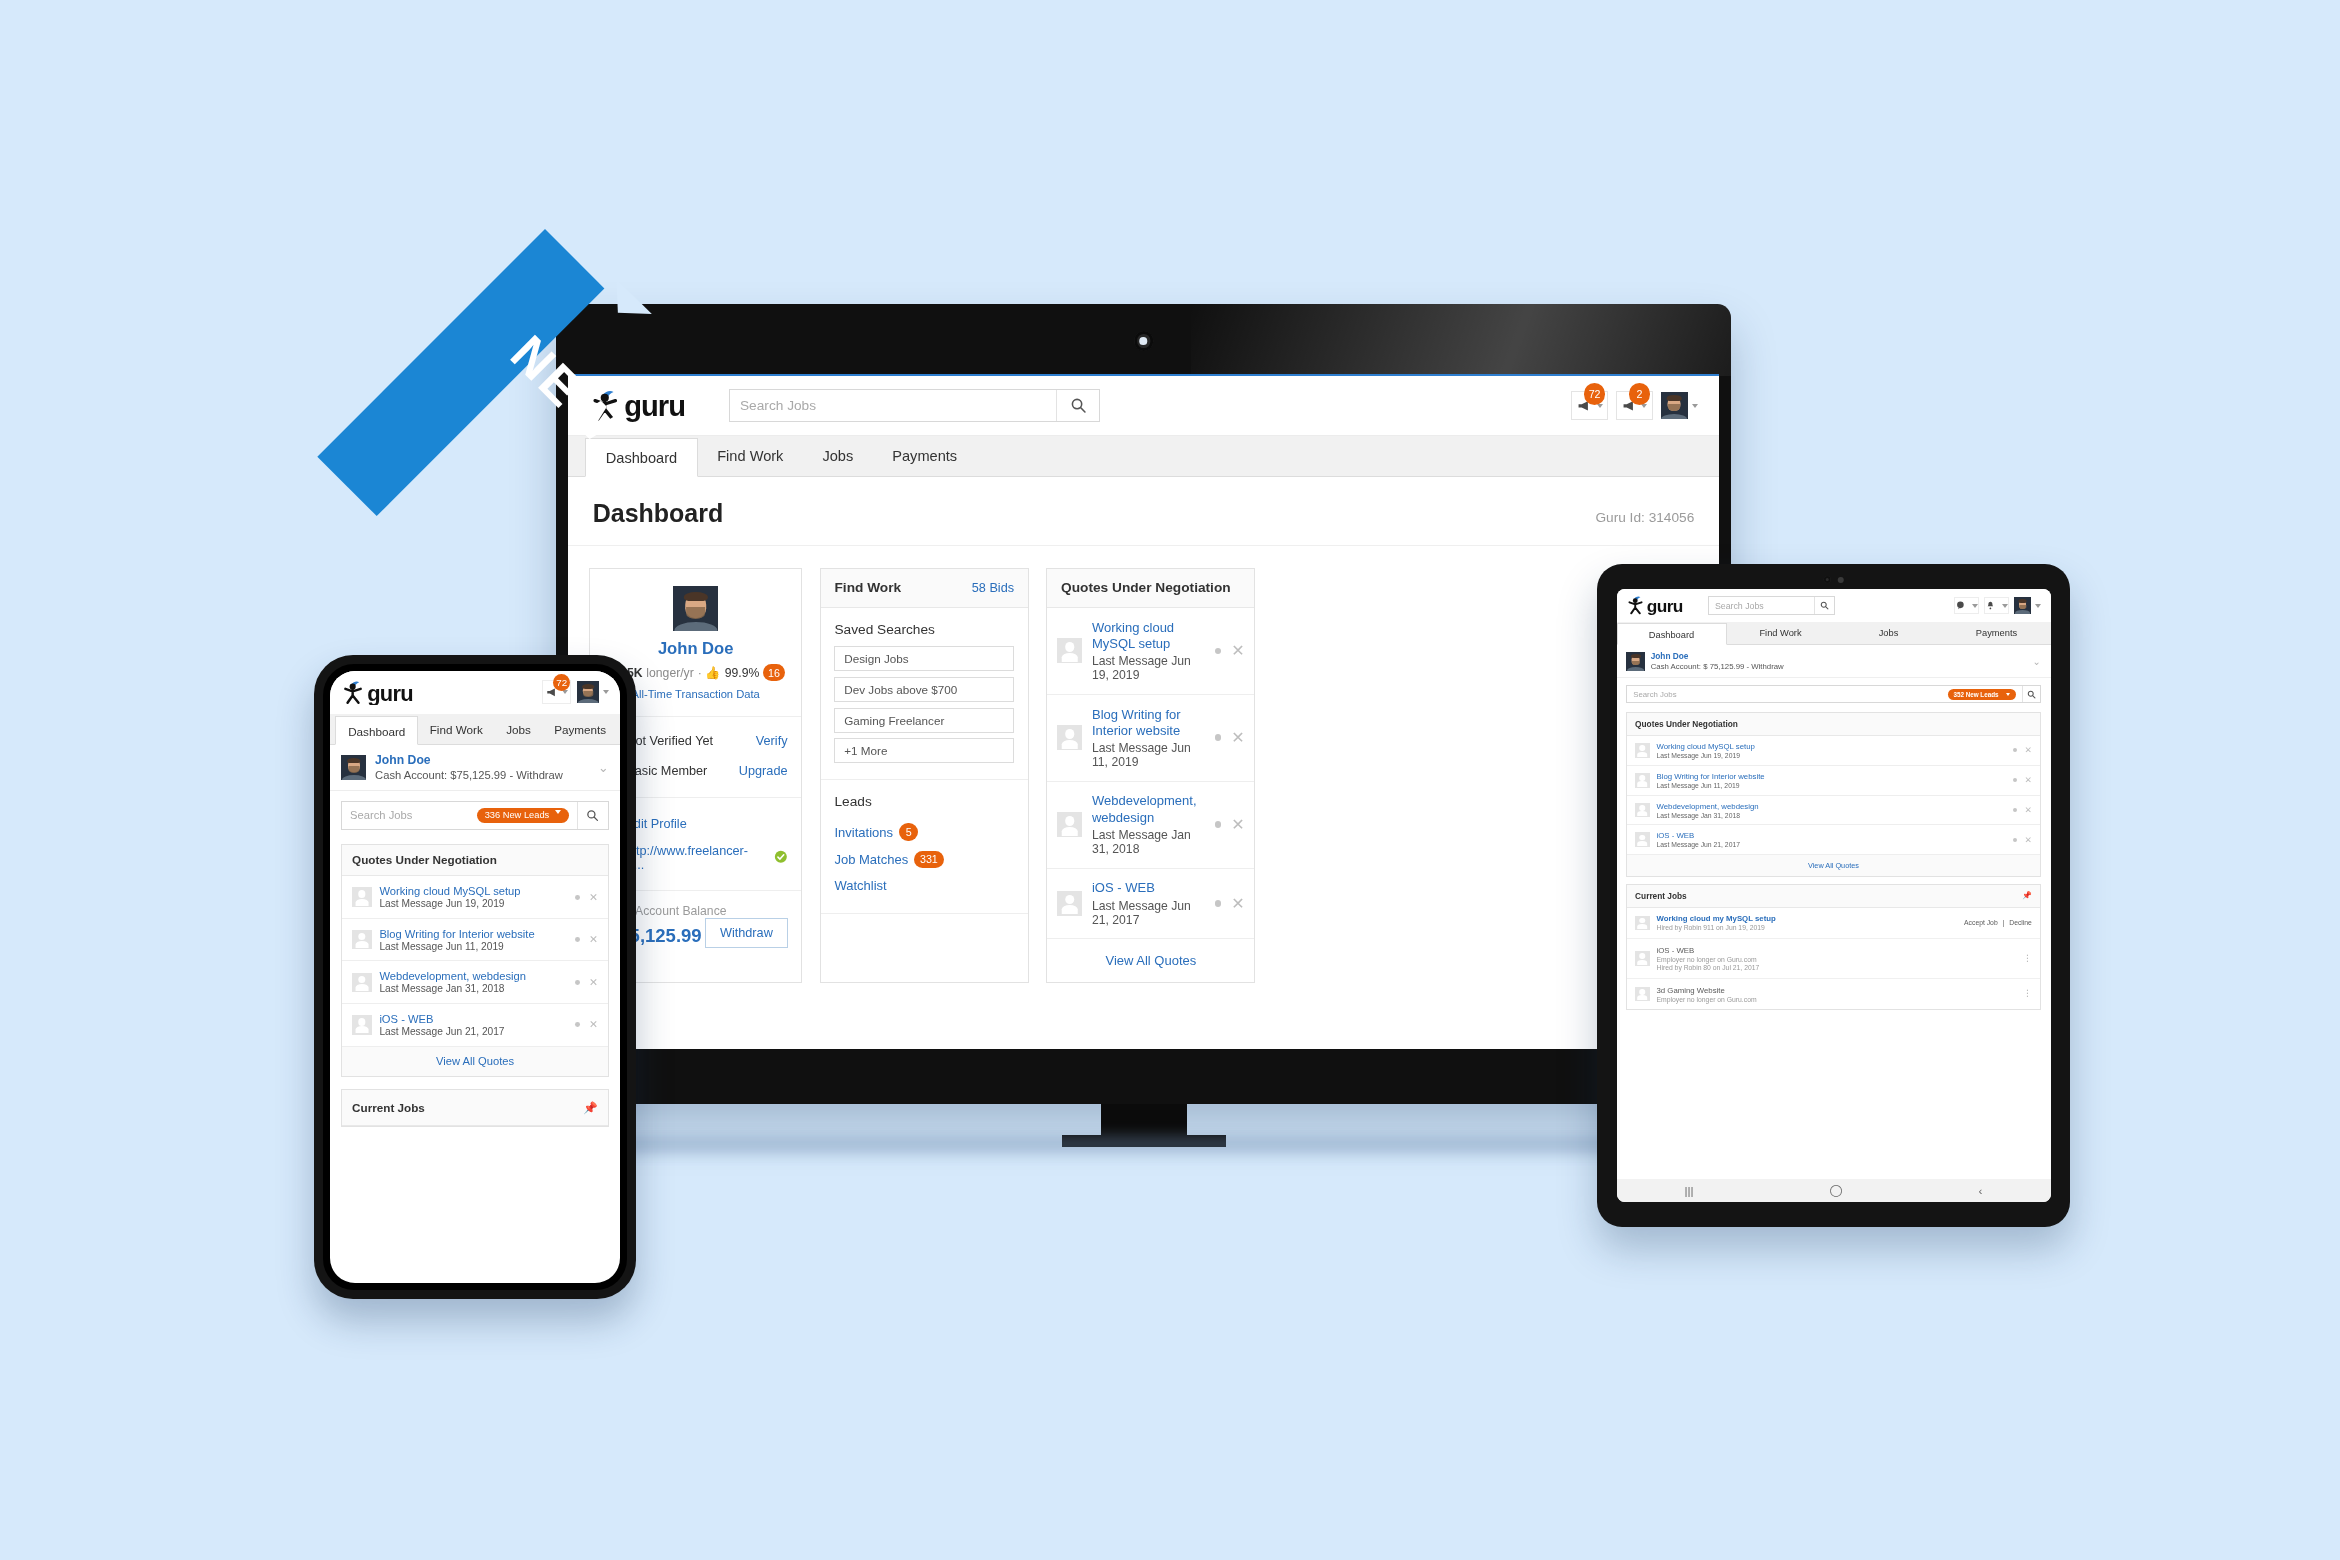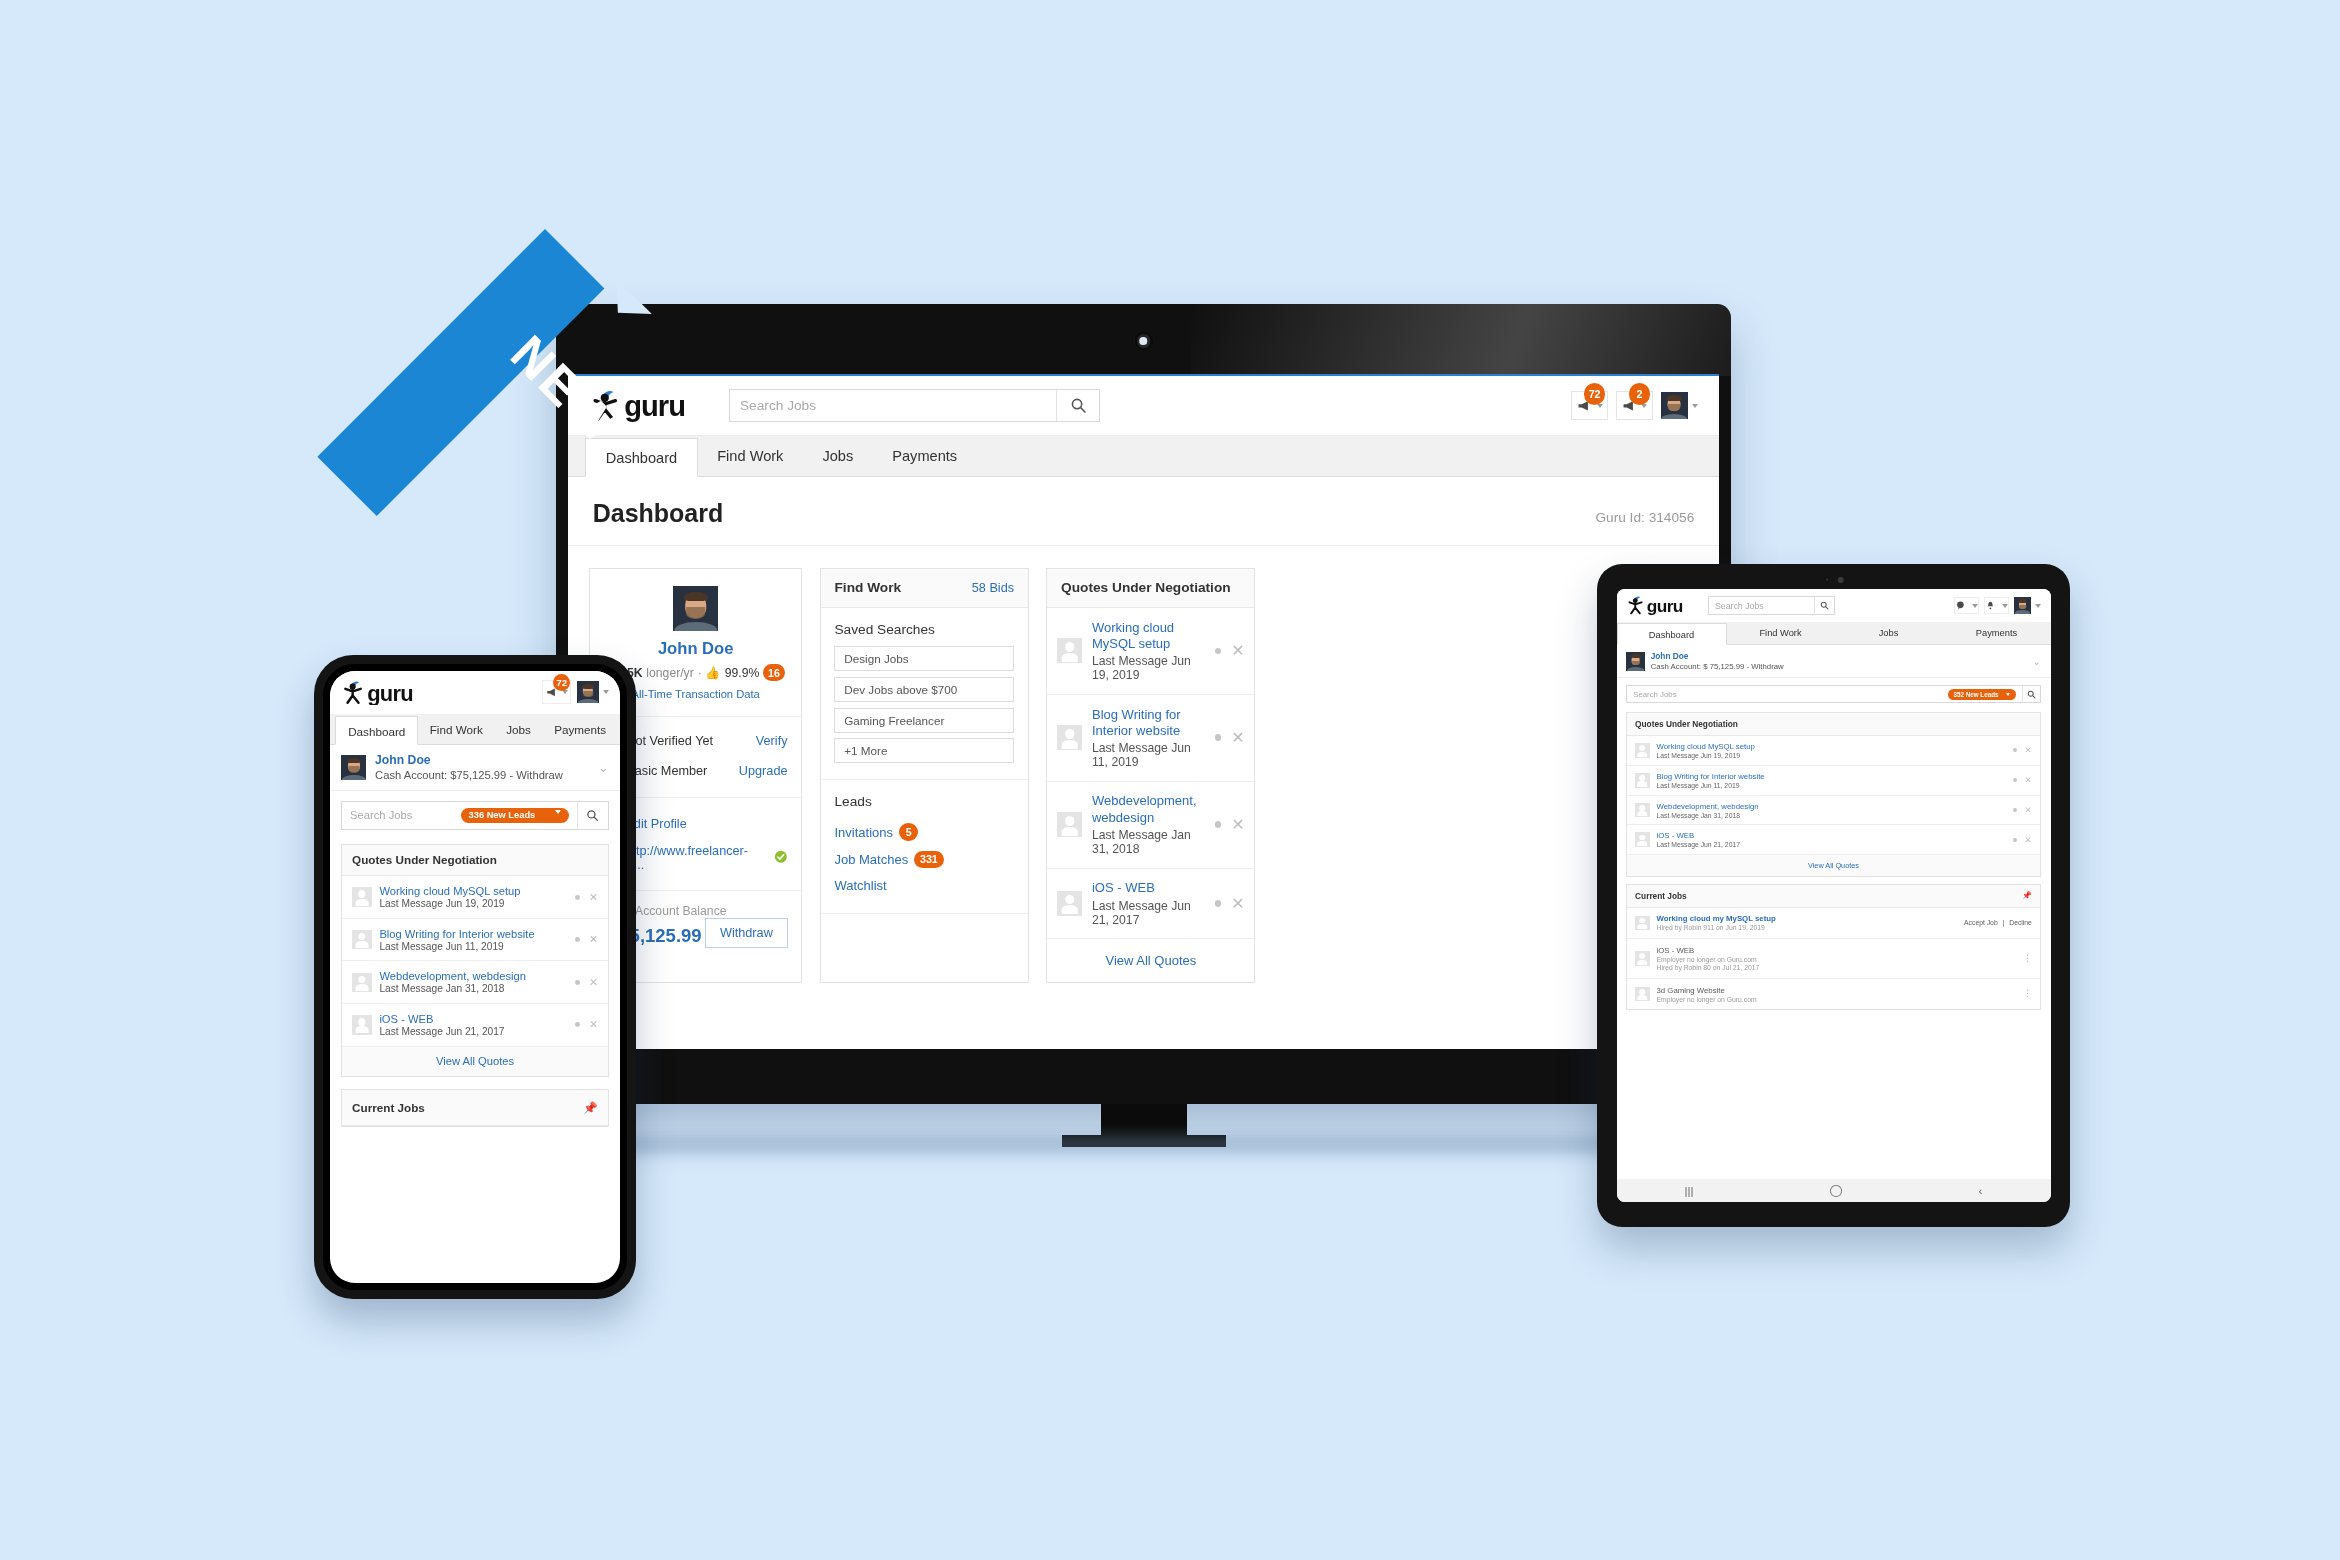--- a/index.html
+++ b/index.html
@@ -36,21 +36,21 @@
 
   .card { background: #fff; border: 1px solid #e2e2e2; }
   .card-head { background: #fafafa; border-bottom: 1px solid #e8e8e8;
     display: flex; align-items: center; justify-content: space-between;
     font-weight: bold; color: #333; }
   .link { color: #2a6ebb; }
   .muted { color: #8a8a8a; }
   .badge-orange {
     background: #e8620c; color: #fff; border-radius: 974px;
     display: inline-flex; align-items: center; justify-content: center;
-    font-weight: bold;
+    font-weight: normal;
   }
   .chip { border: 1px solid #dcdcdc; background: #fff; color: #555;
     display: inline-flex; align-items: center; }
   .avatar-ph {
     background: #e4e4e4; display: flex; align-items: flex-end; justify-content: center;
     overflow: hidden; flex: none;
   }
   .qrow { display: flex; align-items: center; border-bottom: 1px solid #eee; }
   .qrow .qtext { flex: 1; min-width: 0; }
   .dot { background: #c6c6c6; border-radius: 50%; flex: none; }
@@ -192,22 +192,22 @@
      border-bottom:1px solid #ededed; }
   .p-user .photo { width: 25px; height: 25px; }
   .p-user .nm { color:#2a6ebb; font-size:12.2px; font-weight:bold; }
   .p-user .ca { font-size:11.2px; color:#555; margin-top:2px; }
   .p-chev { margin-left:auto; color:#b5b5b5; font-size:12.7px; }
   .p-searchwrap { padding: 9.8px 11.7px; }
   .p-searchwrap .searchbox { height: 29px; }
   .p-searchwrap .sfield { padding: 0 7.8px; font-size: 11.2px; position:relative; }
   .p-searchwrap .sbtn { width: 31px; }
   .p-leadpill { margin-left:auto; background:#e8620c; color:#fff; border-radius:974px;
-     font-size: 9.3px; padding: 2.9px 7.8px; display:inline-flex; align-items:flex-start; gap:16px;
-     font-weight:bold; white-space:nowrap; }
+     font-size: 9.3px; padding: 2.9px 7.8px; display:inline-flex; align-items:flex-start; gap:2px;
+     font-weight:normal; white-space:nowrap; }
   .p-card { margin: 3.9px 11.7px 0; }
   .p-card .card-head { padding: 8.8px 9.8px; font-size: 11.7px; }
   .p-card .qrow { padding: 8.8px 9.8px; }
   .p-card .avatar-ph { width:19.5px; height:19.5px; margin-right:7.8px; }
   .p-card .qt { color:#2a6ebb; font-size:11.2px; }
   .p-card .qm { color:#555; font-size:10.2px; margin-top:1px; }
   .p-card .qn-foot { padding: 8.8px 0; font-size: 11.2px; background:#fafafa; }
   .p-card2 { margin: 11.7px 11.7px 0; }
   .p-card2 .card-head { padding: 10.7px 9.8px; font-size: 11.7px; }
 

